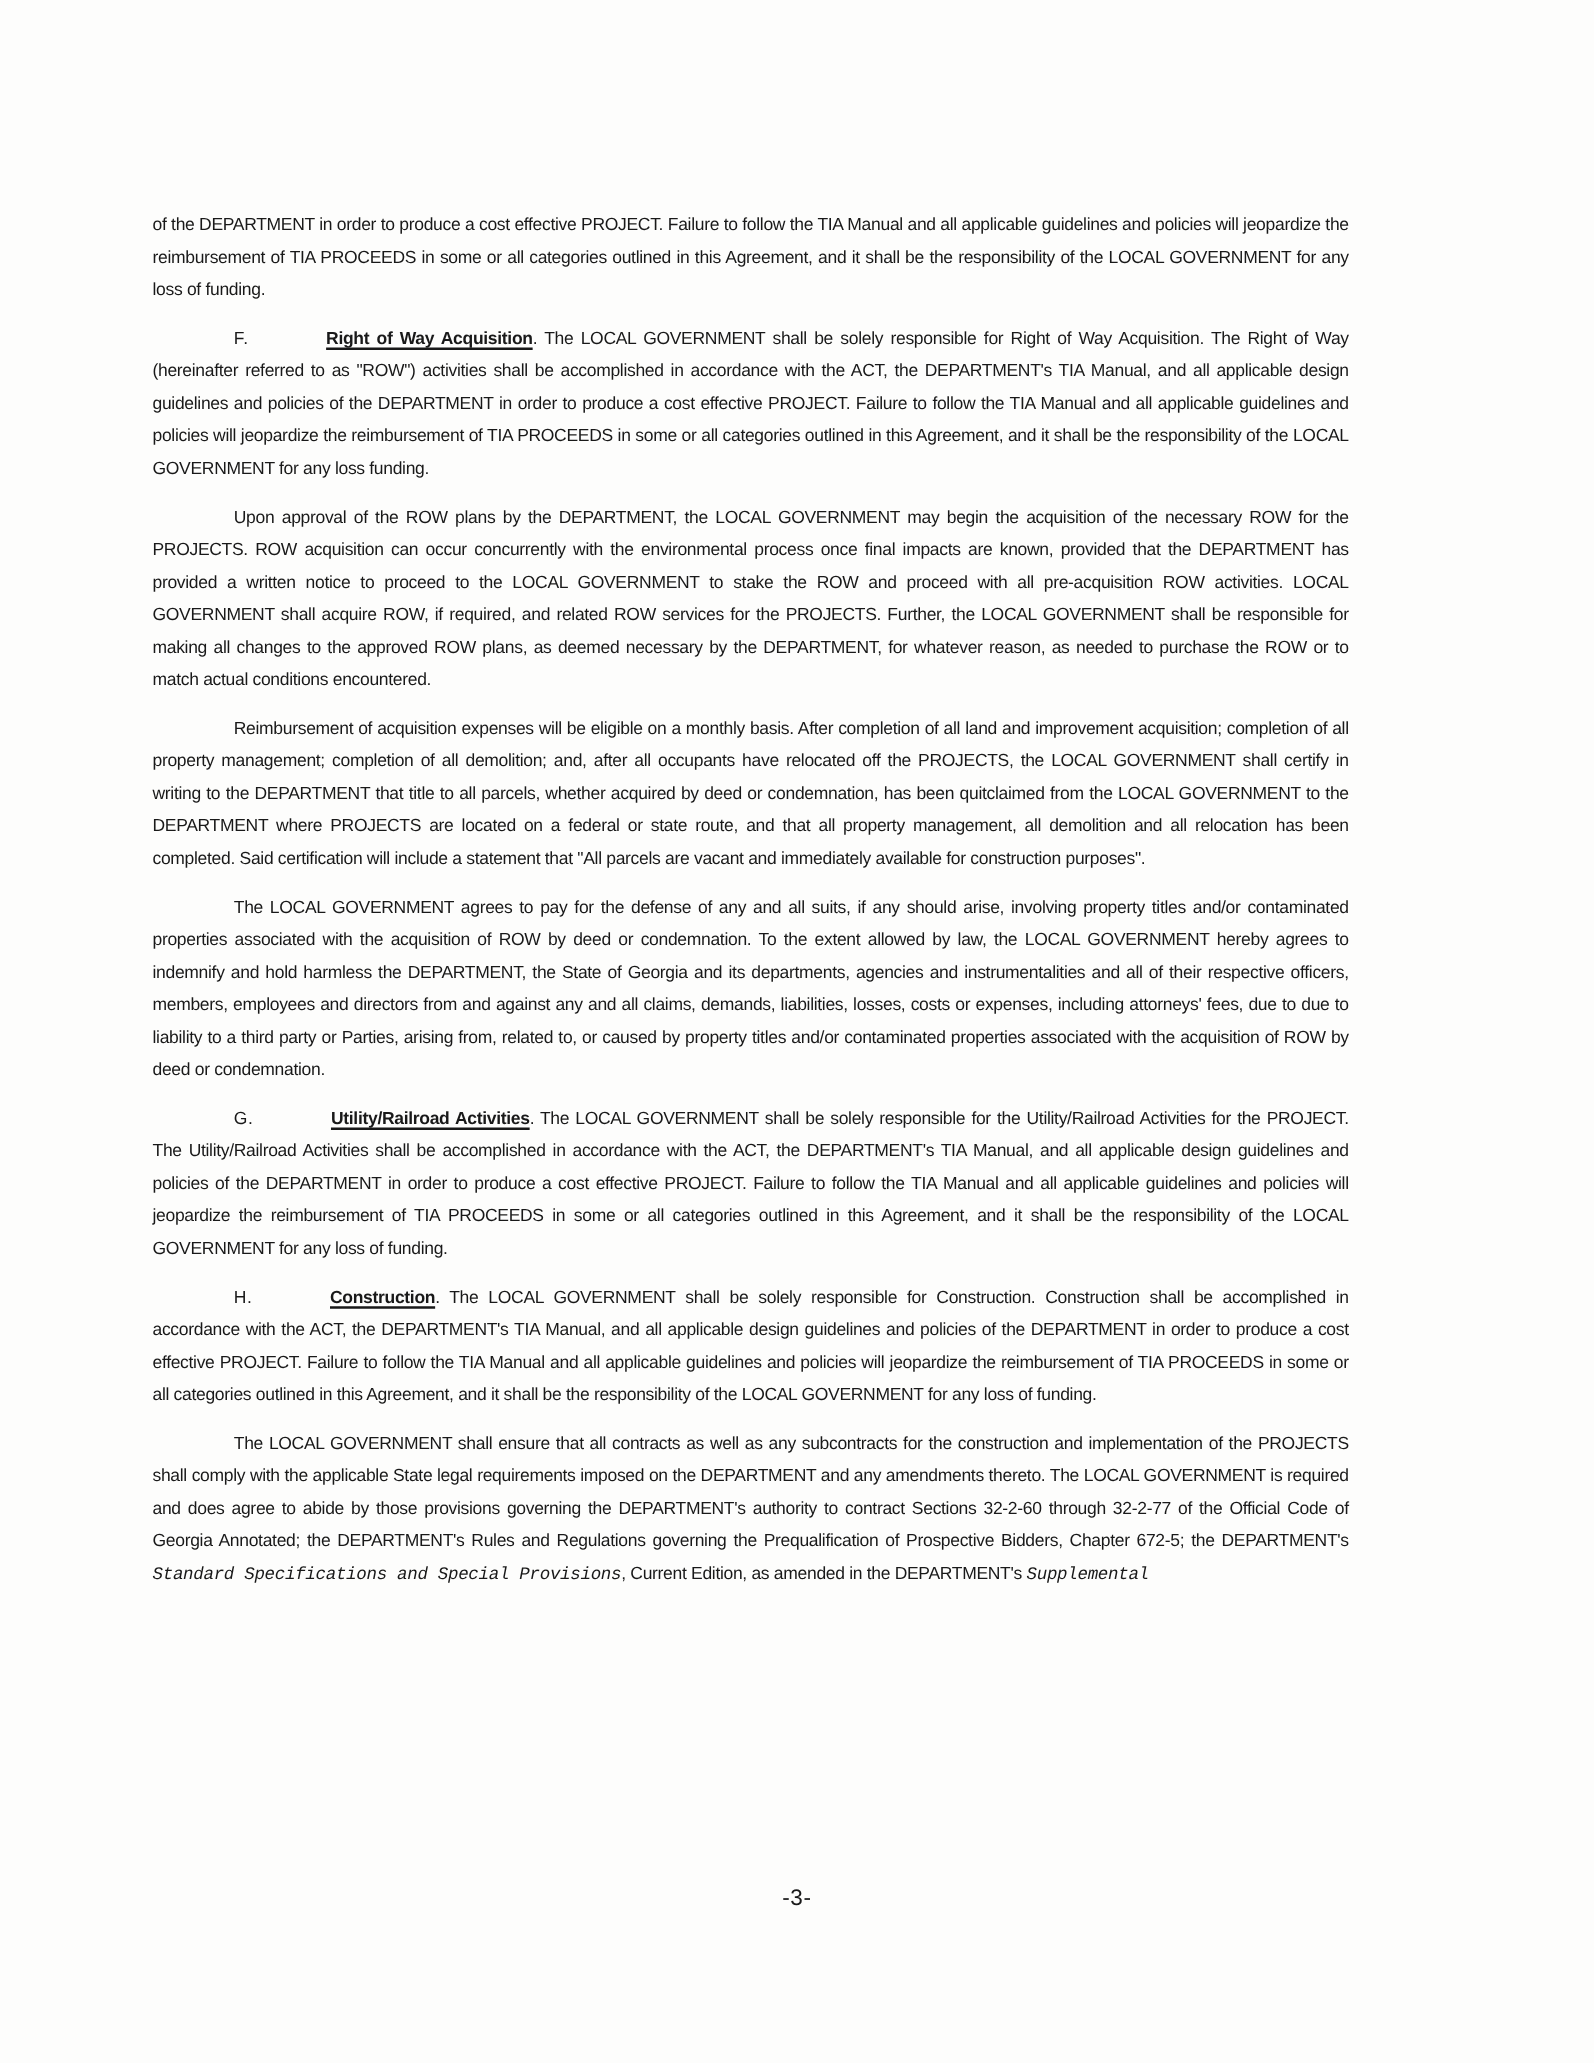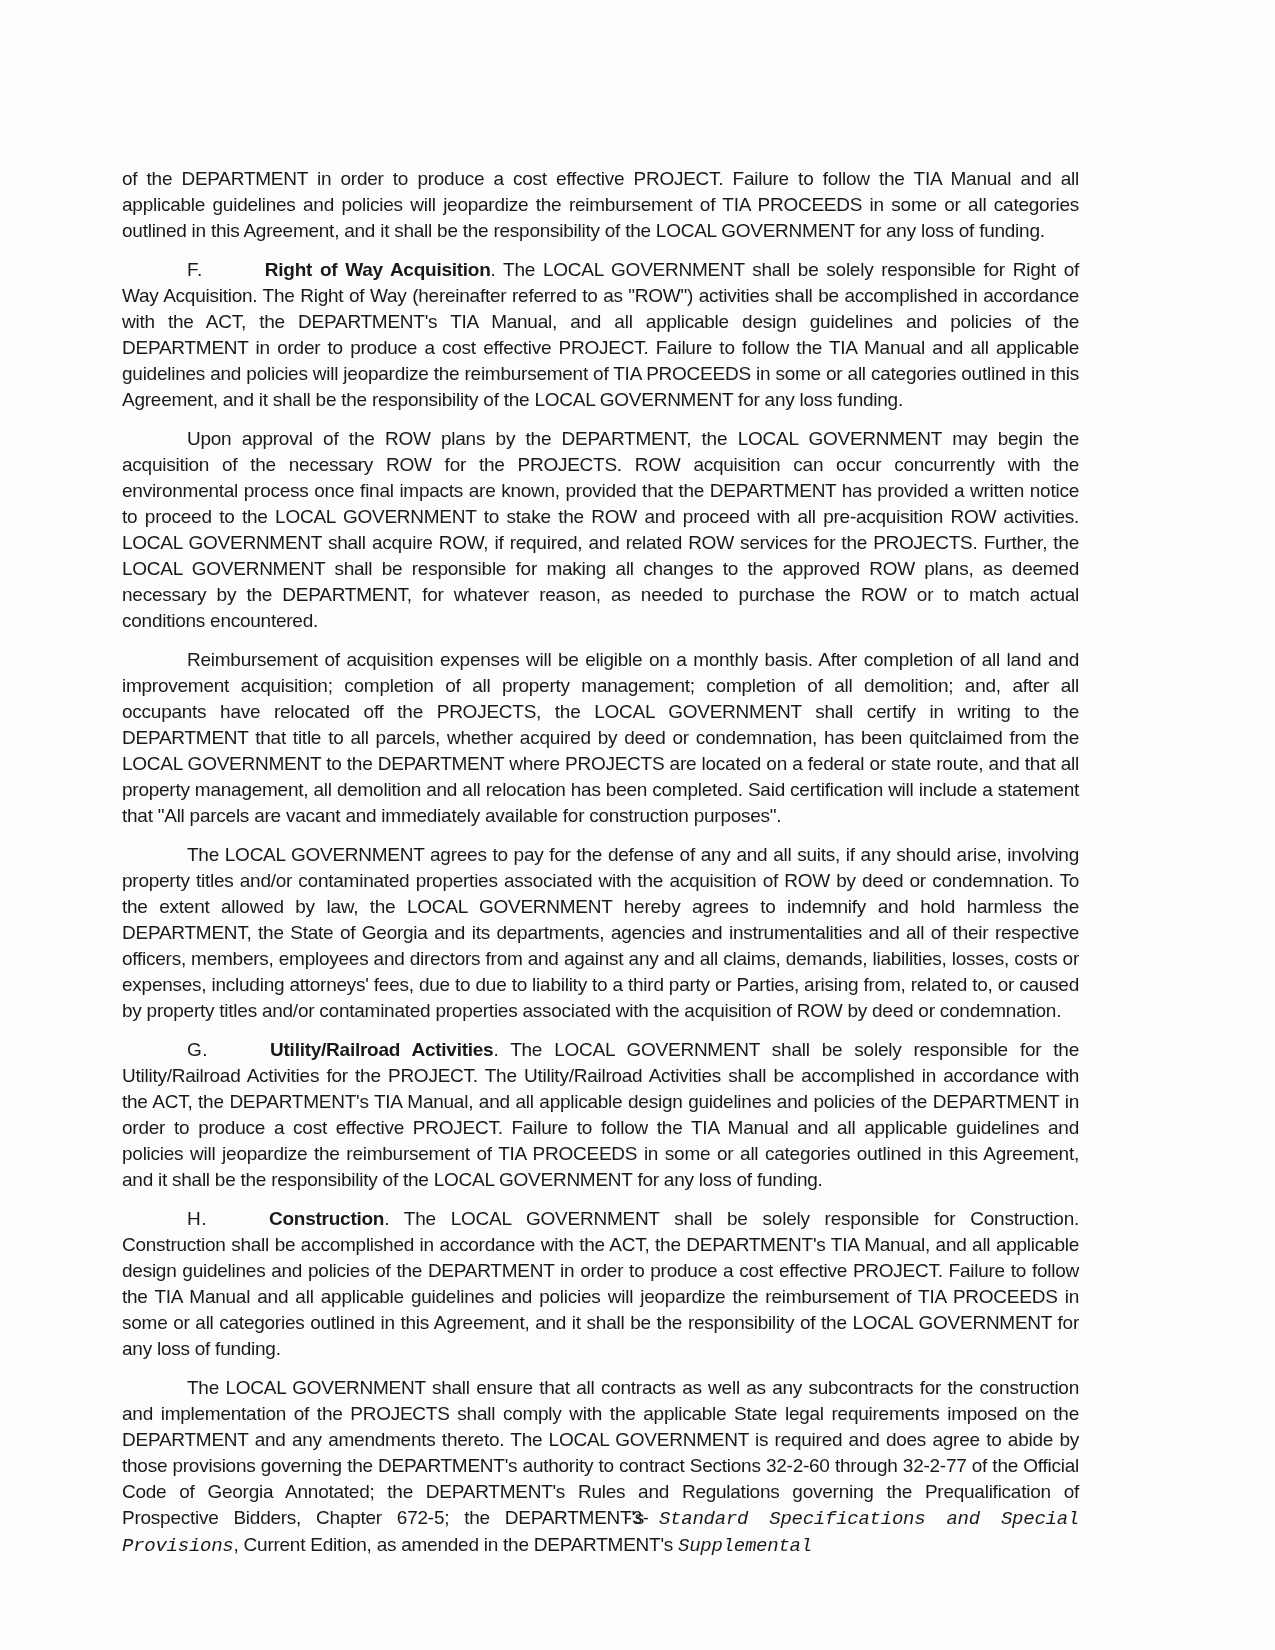--- a/index.html
+++ b/index.html
@@ -15,41 +15,42 @@
     background: #fdfdfc;
     font-family: "Liberation Sans", sans-serif;
     color: #191919;
     overflow: hidden;
   }
   .body-text {
     position: absolute;
     left: 122px;
     top: 166px;
     width: 957px;
-    font-size: 19px;
+    font-size: 14px;
     line-height: 26px;
     letter-spacing: -0.25px;
     text-align: justify;
   }
   .para {
     margin: 0 0 13px 0;
   }
   .para.indent {
     text-indent: 65px;
   }
   .sec-label {
     letter-spacing: 0.5px;
   }
   .tab {
     display: inline-block;
     width: 62px;
     height: 1px;
   }
   .seg-heading {
     font-weight: bold;
+    text-decoration: underline;
     text-underline-offset: 3px;
     text-decoration-thickness: 2px;
   }
   .seg-italic {
     font-style: italic;
     font-family: Liberation Mono, monospace;
   }
   .page-footer {
     position: absolute;
     top: 1508px;

